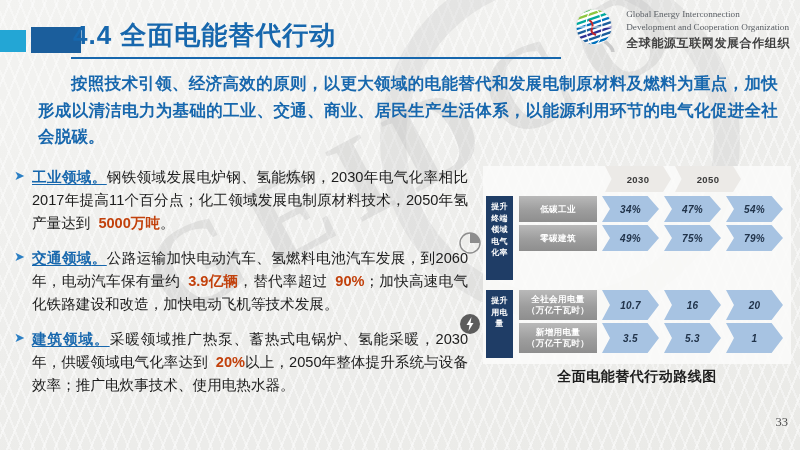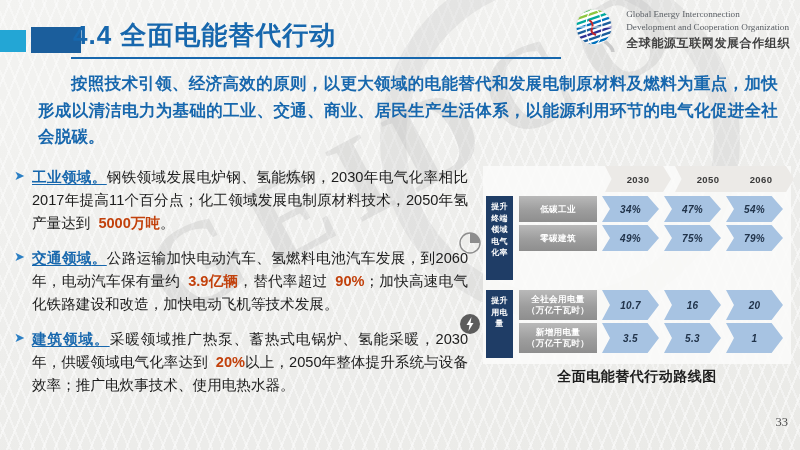--- a/index.html
+++ b/index.html
@@ -266,21 +266,20 @@
       <path d="M14.5 6 L9.5 14 H12.5 L11.5 20 L16.5 12 H13.5 Z" fill="#ffffff"></path>
     </svg>
   </div>
 </div>
 
 <div class="roadmap">
 
   <div class="years">
     <div class="year-cell y0">2030</div>
     <div class="year-cell y1">2050</div>
-    <div class="year-cell y2">2060</div>
   </div>
 
   <div class="group g0">
     <div class="group-label">
       <div>提升</div>
       <div>终端</div>
       <div>领域</div>
       <div>电气</div>
       <div>化率</div>
     </div>

